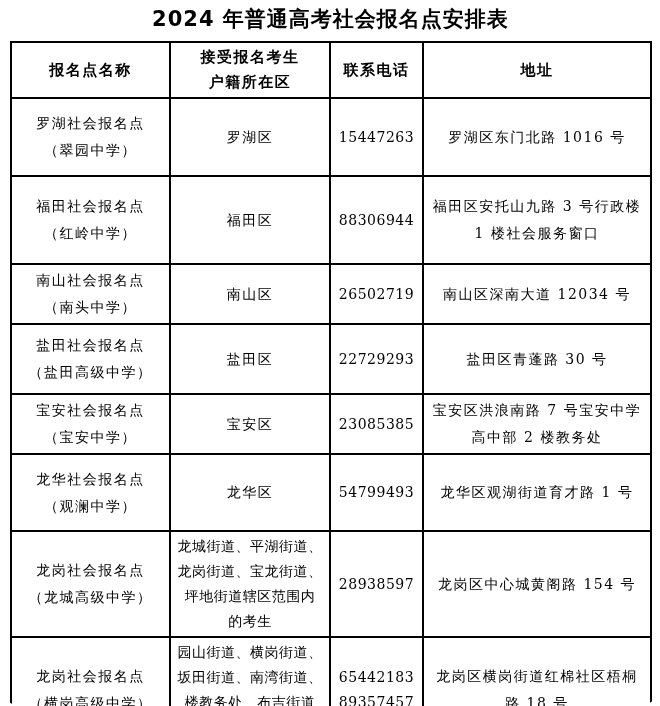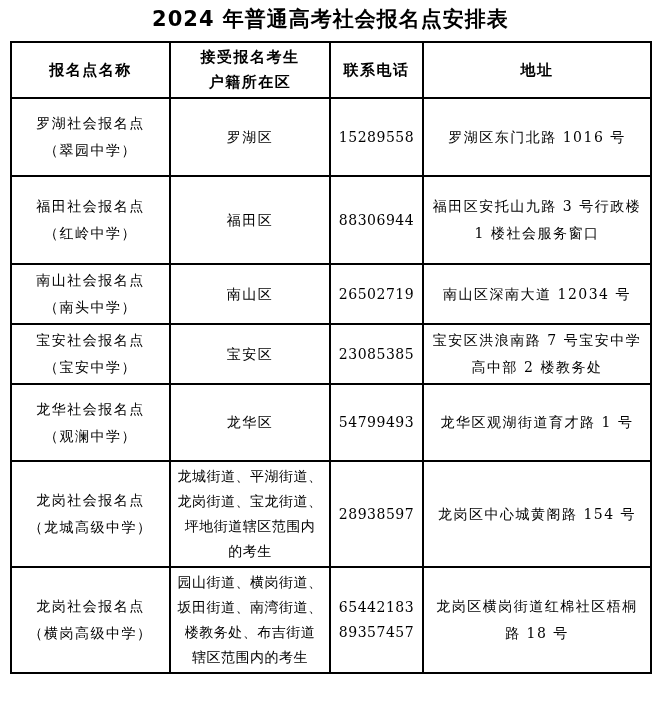--- a/index.html
+++ b/index.html
@@ -87,37 +87,44 @@
 户籍所在区</th>
         <th>联系电话</th>
         <th>地址</th>
       </tr>
     </thead>
     <tbody>
       <tr class="r0">
         <td class="name-cell">罗湖社会报名点
 （翠园中学）</td>
         <td class="district-cell">罗湖区</td>
-        <td class="phone-cell">15289558</td>
+        <td class="phone-cell">15447263</td>
         <td class="address-cell">罗湖区东门北路 1016 号</td>
       </tr>
       <tr class="r1">
         <td class="name-cell">福田社会报名点
 （红岭中学）</td>
         <td class="district-cell">福田区</td>
         <td class="phone-cell">88306944</td>
         <td class="address-cell">福田区安托山九路 3 号行政楼
 1 楼社会服务窗口</td>
       </tr>
       <tr class="r2">
         <td class="name-cell">南山社会报名点
 （南头中学）</td>
         <td class="district-cell">南山区</td>
         <td class="phone-cell">26502719</td>
         <td class="address-cell">南山区深南大道 12034 号</td>
+      </tr>
+      <tr class="r3">
+        <td class="name-cell">盐田社会报名点
+（盐田高级中学）</td>
+        <td class="district-cell">盐田区</td>
+        <td class="phone-cell">22729293</td>
+        <td class="address-cell">盐田区青蓬路 30 号</td>
       </tr>
       <tr class="r4">
         <td class="name-cell">宝安社会报名点
 （宝安中学）</td>
         <td class="district-cell">宝安区</td>
         <td class="phone-cell">23085385</td>
         <td class="address-cell">宝安区洪浪南路 7 号宝安中学
 高中部 2 楼教务处</td>
       </tr>
       <tr class="r5">

